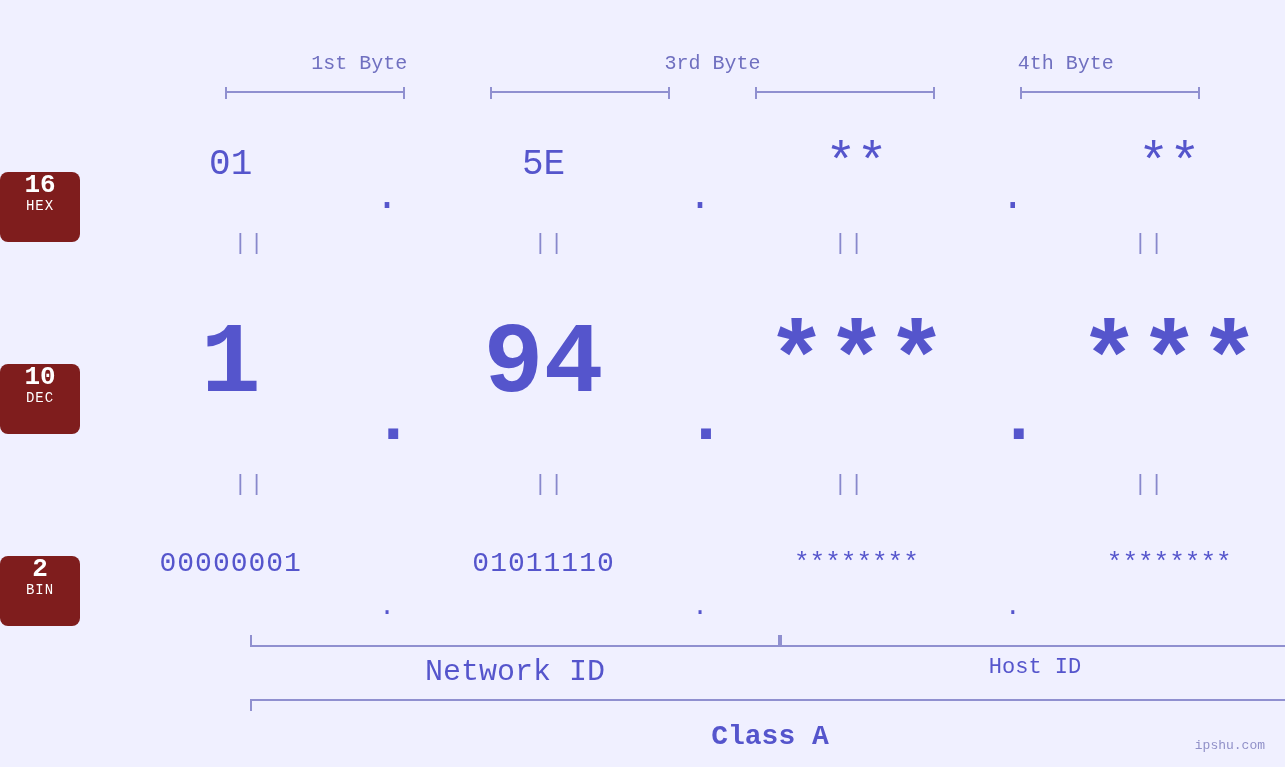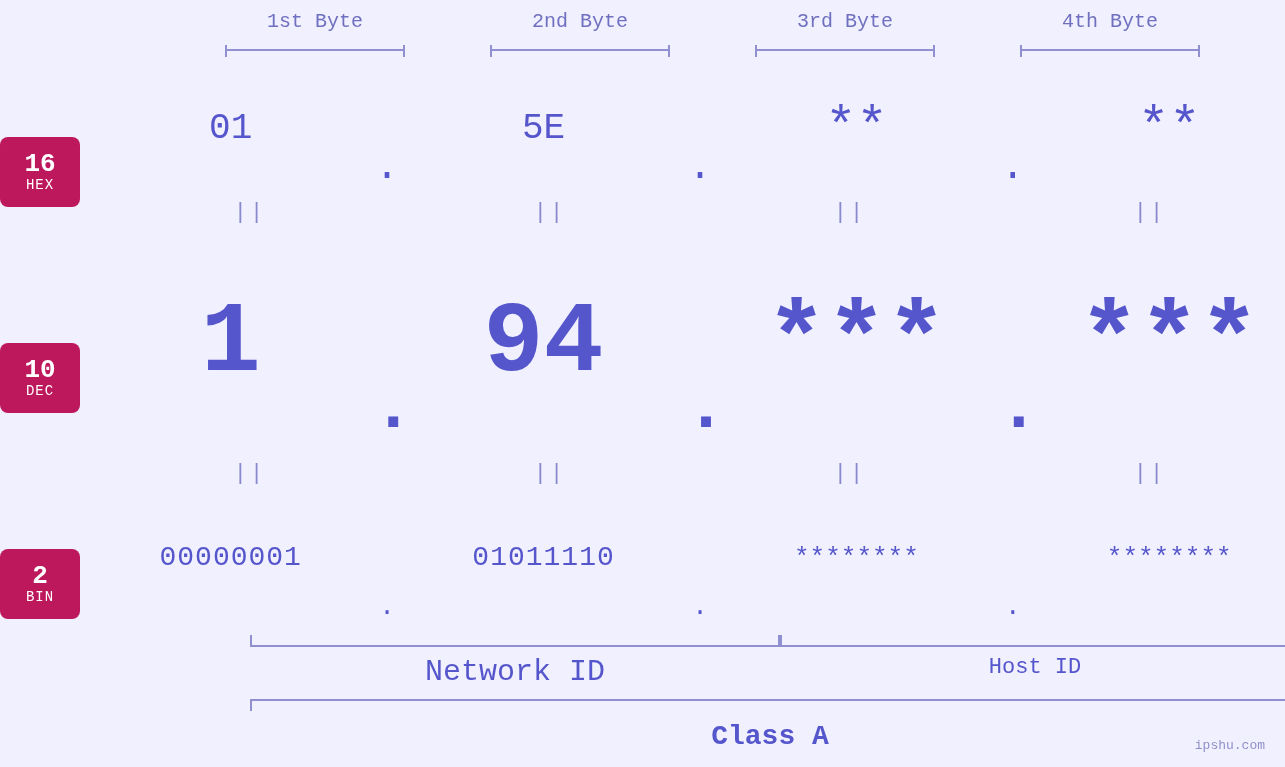--- a/index.html
+++ b/index.html
@@ -30,20 +30,21 @@
       justify-content: space-around;
       padding: 0 20px;
     }
 
     .byte-header {
       color: #7070c0;
       font-size: 20px;
       font-family: 'Courier New', Courier, monospace;
       text-align: center;
       width: 240px;
+      margin-top: 42px;
     }
 
     
     .bracket-row {
       display: flex;
       width: 1100px;
       margin-left: 140px;
       margin-top: 6px;
       justify-content: space-around;
       padding: 0 20px;
@@ -97,29 +98,28 @@
       width: 140px;
       display: flex;
       flex-direction: column;
       justify-content: space-around;
       align-items: center;
       padding: 10px 0;
       padding-bottom: 80px;
     }
 
     .label-badge {
-      background: #be185d;
+      background: #7f1d1d;
       color: white;
       border-radius: 8px;
       width: 80px;
       height: 70px;
       display: flex;
       flex-direction: column;
       align-items: center;
-      justify-content: center;
       font-family: 'Courier New', Courier, monospace;
     }
 
     .label-badge .num {
       font-size: 26px;
       font-weight: bold;
       line-height: 1;
     }
 
     .label-badge .base {
@@ -353,21 +353,20 @@
     }
 
   </style>
 </head>
 <body>
 
 <div class="container">
 
   <div class="byte-headers">
     <div class="byte-header">1st Byte</div>
-    <div class="byte-header">2nd Byte</div>
     <div class="byte-header">3rd Byte</div>
     <div class="byte-header">4th Byte</div>
   </div>
 
   <div class="bracket-row">
     <div class="bracket">
         <div class="right-tick"></div>
       </div>
     <div class="bracket">
         <div class="right-tick"></div>

